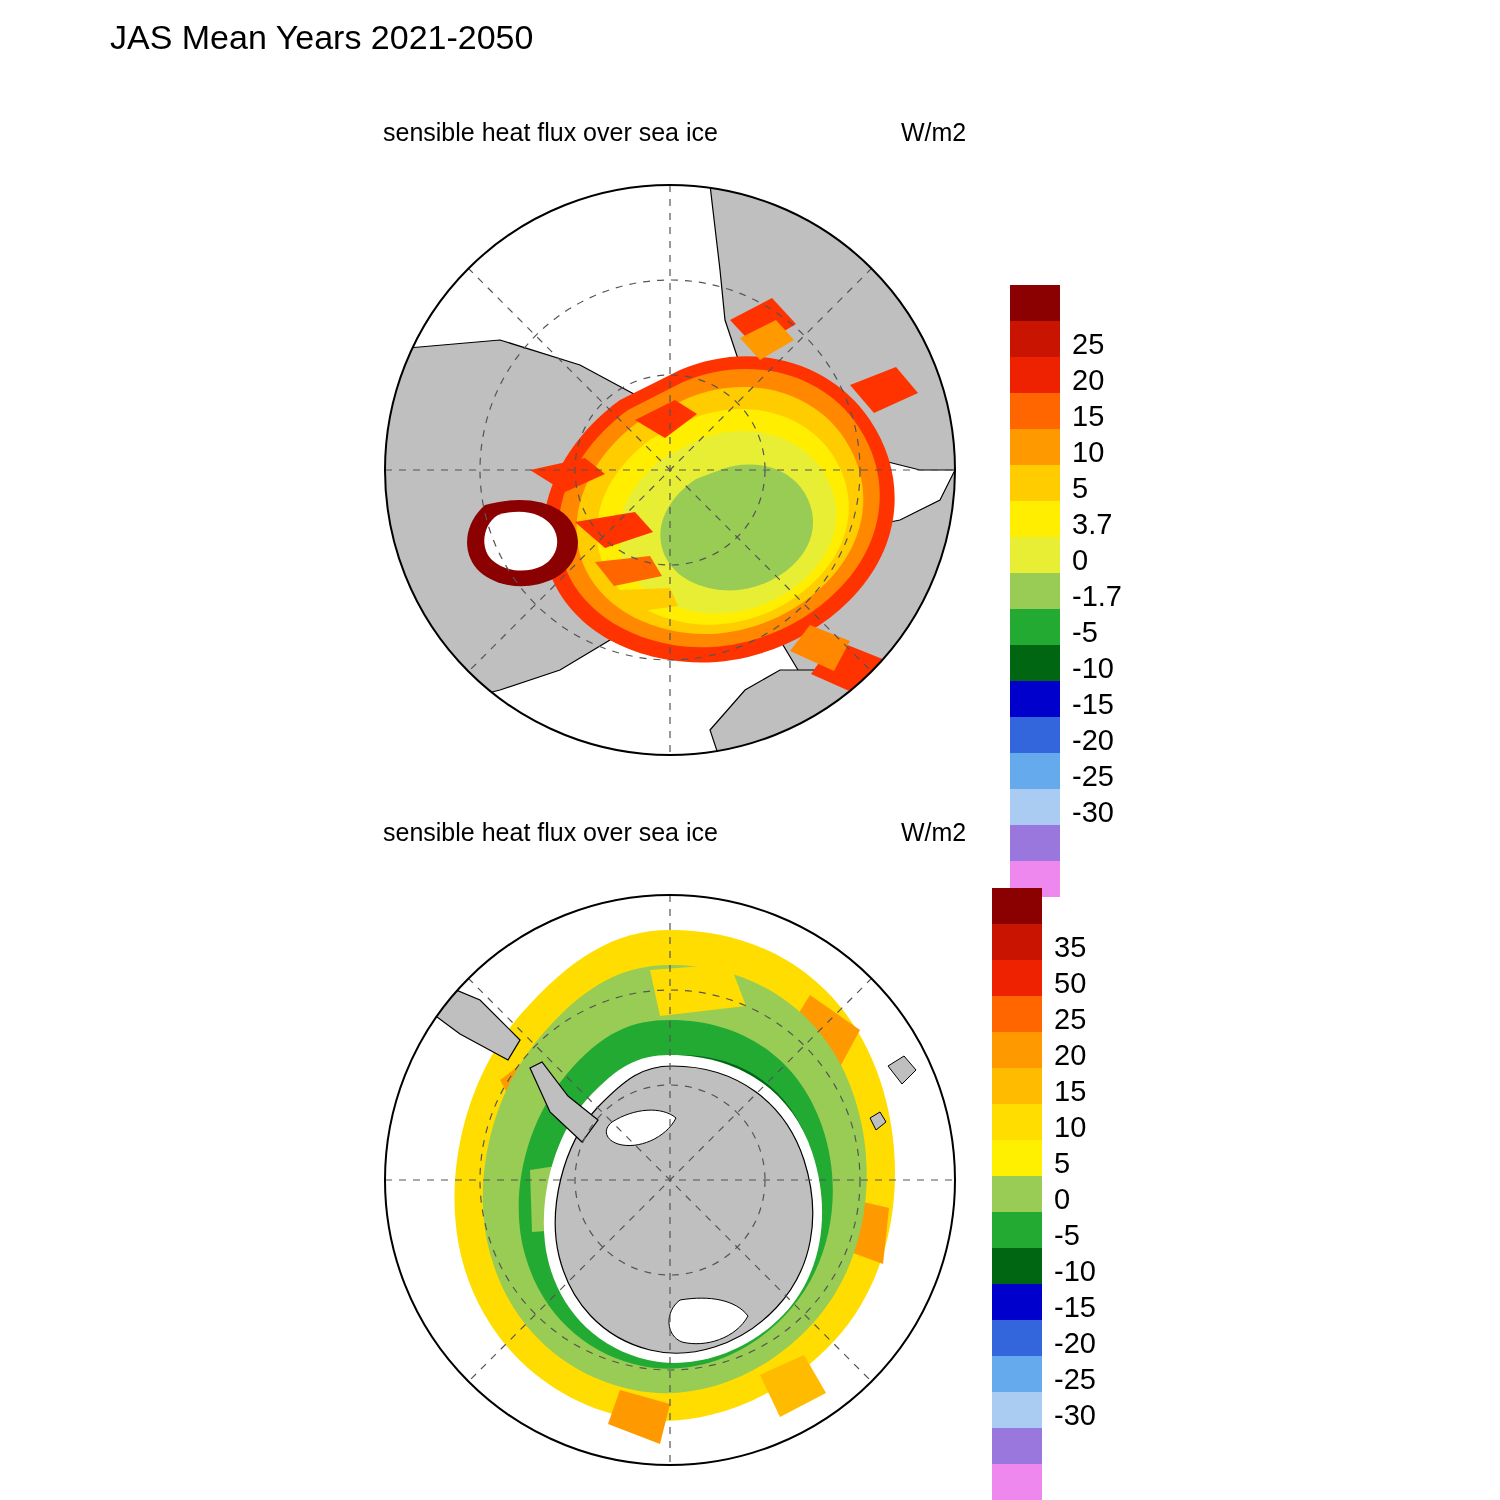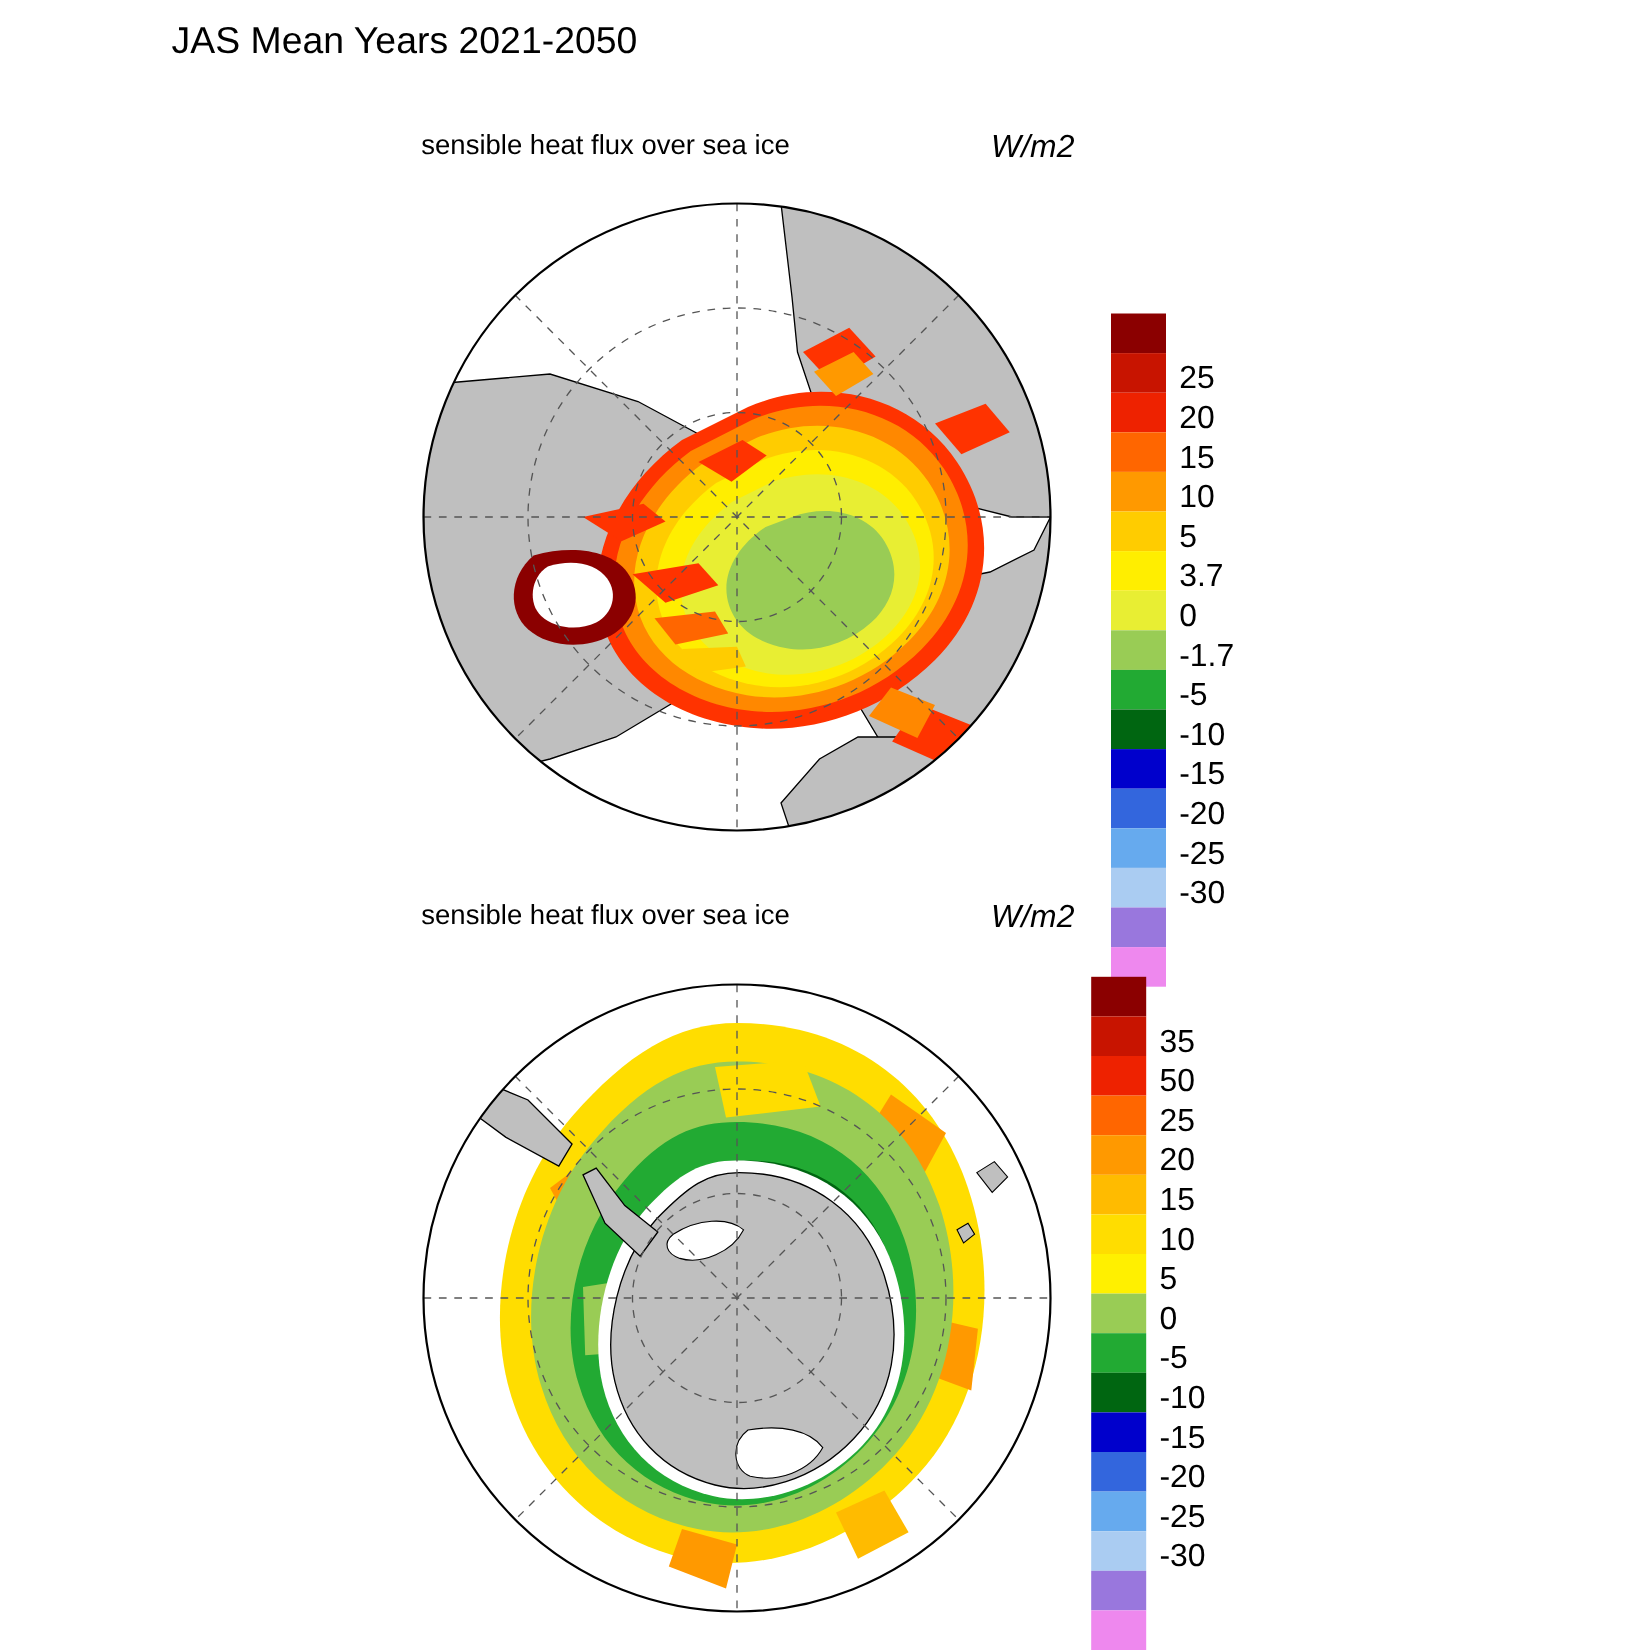--- a/index.html
+++ b/index.html
@@ -19,21 +19,20 @@
     position: absolute;
     left: 110px;
     top: 14px;
     width: 1340px;
     font-size: 34px;
     line-height: 46px;
     white-space: nowrap;
   }
   .title-line2 {
     letter-spacing: 0px;
-    margin-left: 46px;
   }
 
   .panel {
     position: absolute;
     left: 0;
     width: 1500px;
   }
   .panel-north { top: 110px; height: 690px; }
   .panel-south { top: 810px; height: 690px; }
 
@@ -48,23 +47,22 @@
     position: absolute;
     left: 383px;
     top: 0;
     font-size: 25px;
     white-space: nowrap;
   }
   .panel-units {
     position: absolute;
     left: 901px;
     top: 0;
-    font-size: 29px;
+    font-size: 25px;
     white-space: nowrap;
-    font-style: italic;
   }
 
   
   .map-wrap {
     position: absolute;
     left: 380px;
     width: 580px;
   }
   .map-north { top: 60px; height: 610px; }
   .map-south { top: 60px; height: 620px; }

